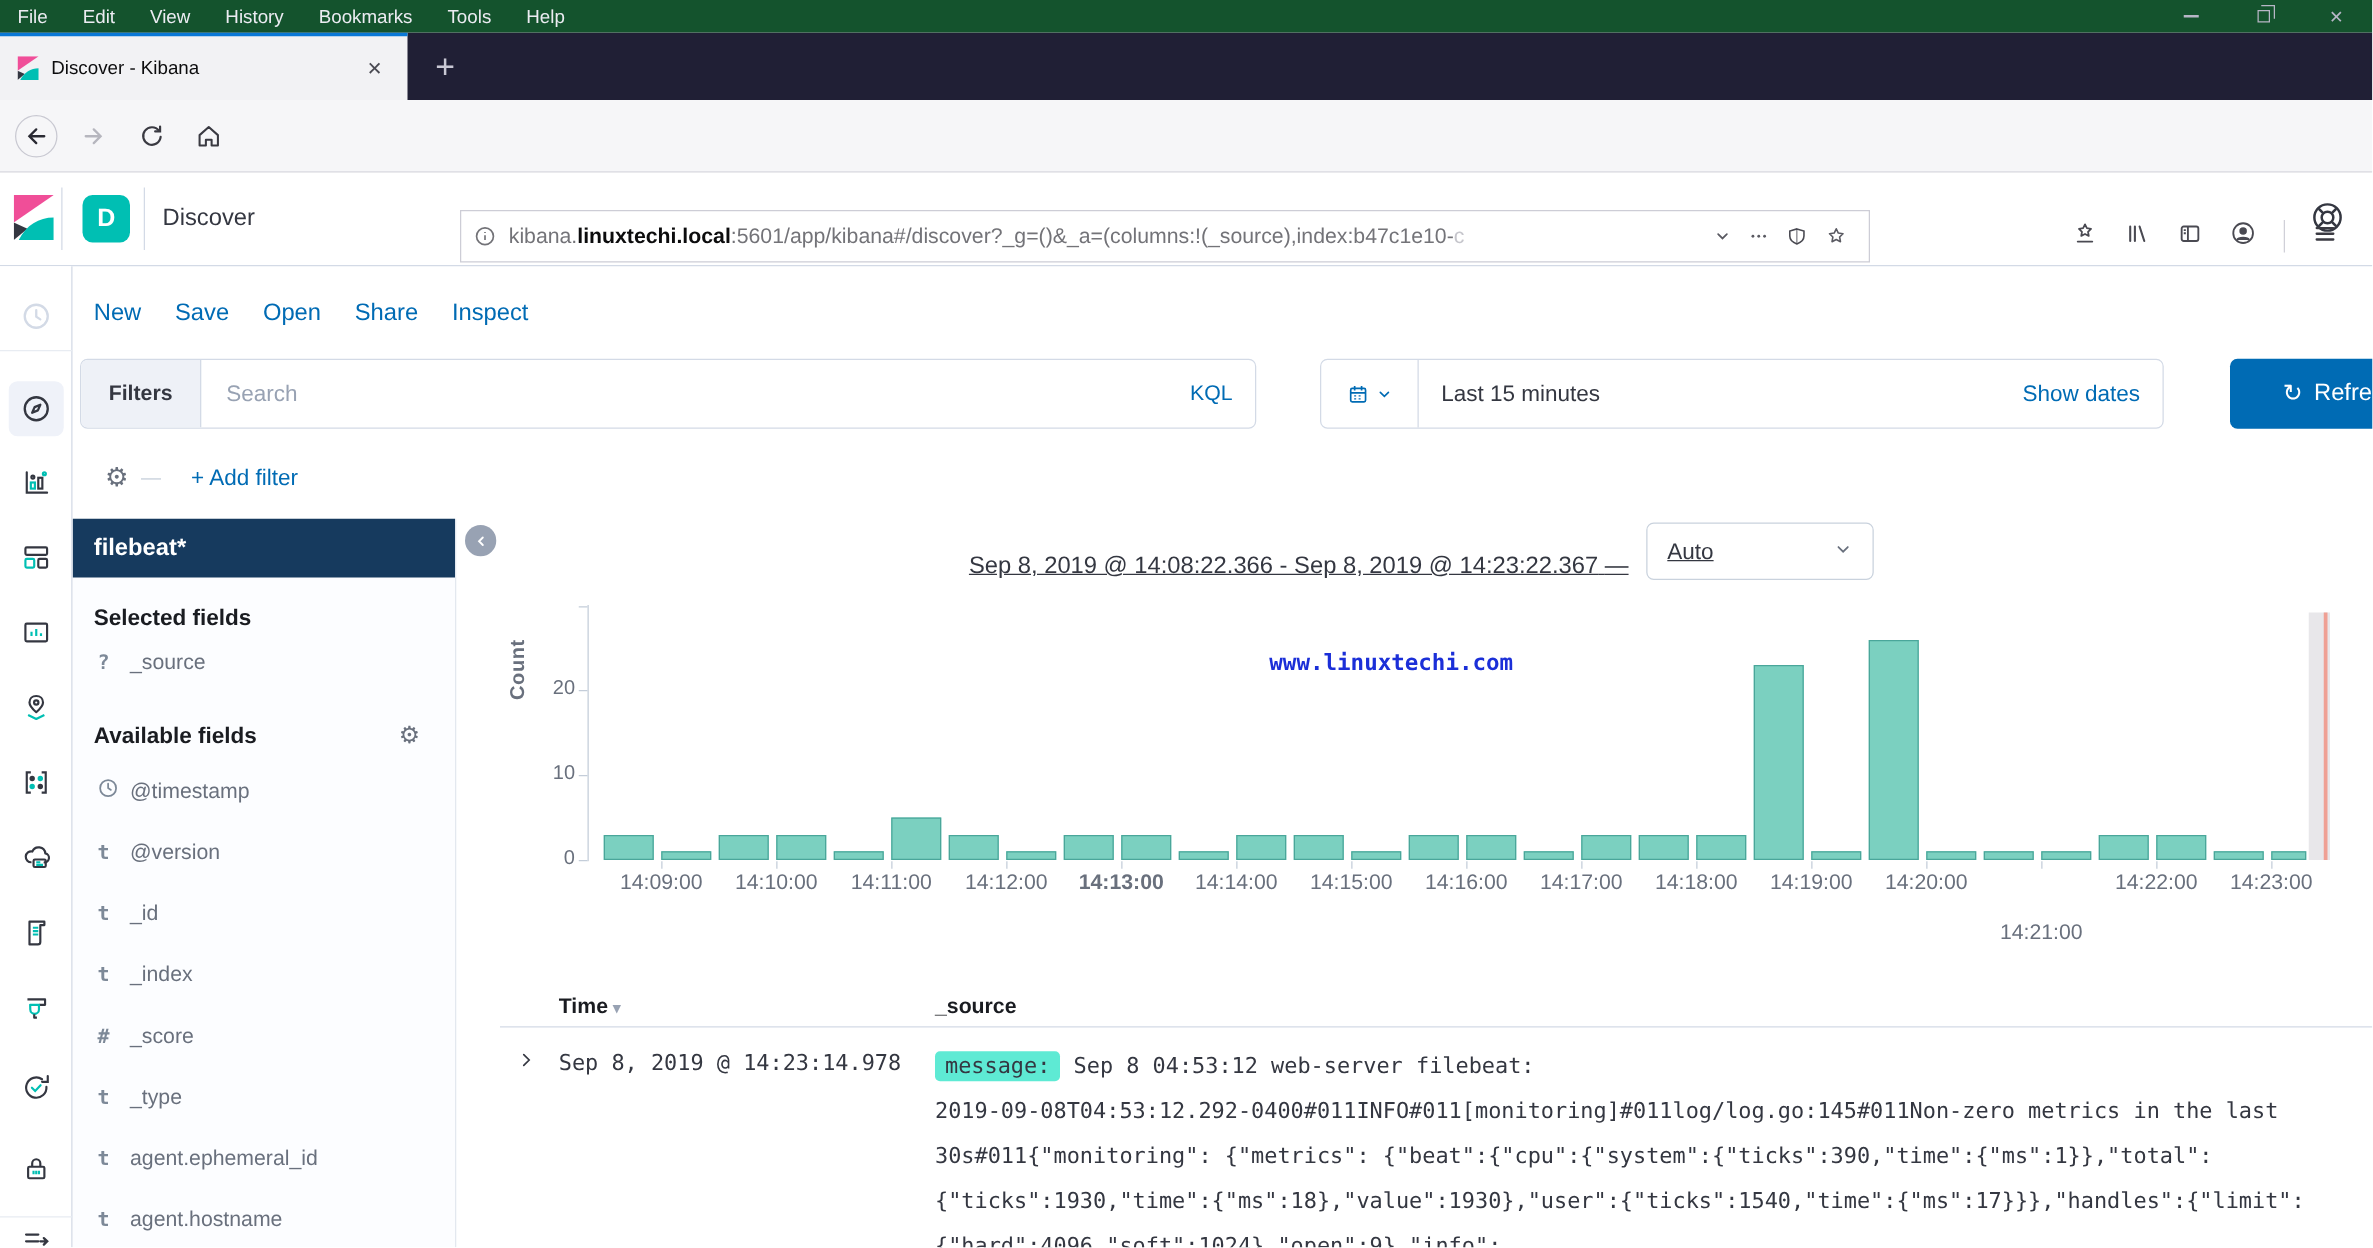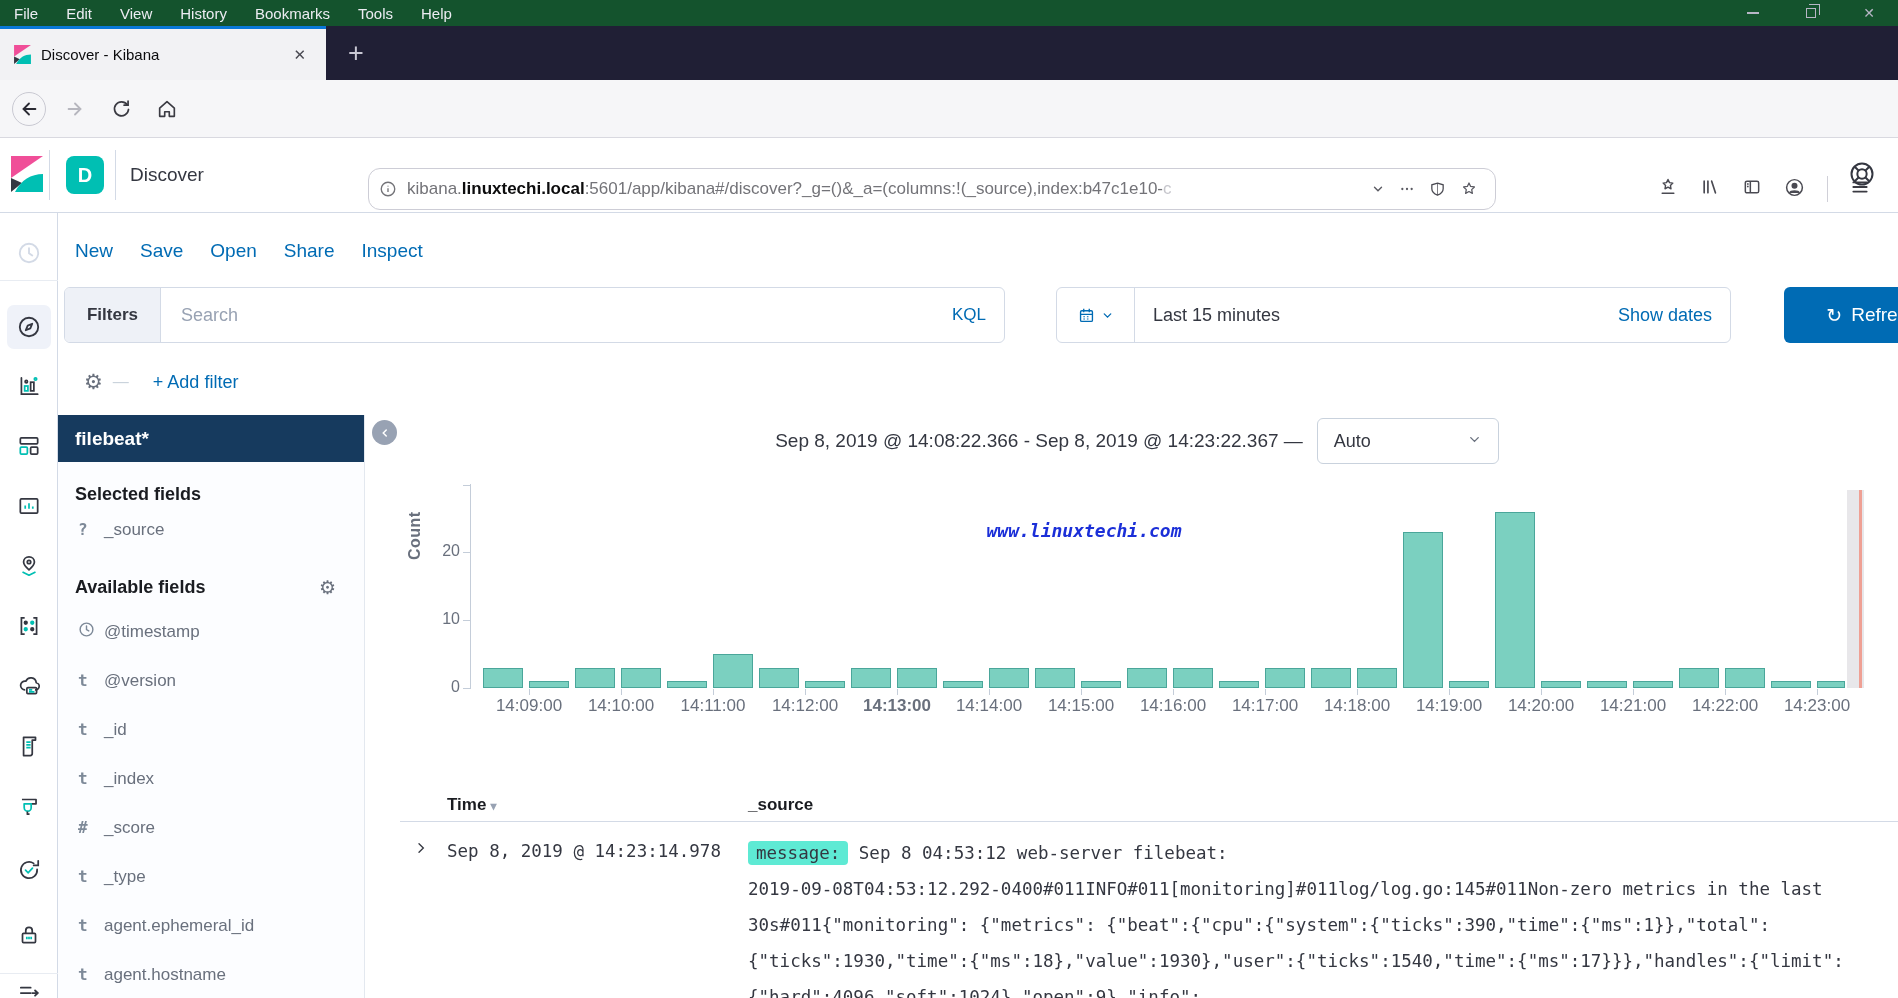--- a/index.html
+++ b/index.html
@@ -15,21 +15,21 @@
   .wc .minbar { width:12px; height:2px; background:#b7b6c6; }
   .wc .restore { width:10px; height:10px; border:1.5px solid #b7b6c6; position:relative; }
   .wc .restore:before { content:""; position:absolute; left:2px; top:-5px; width:10px; height:10px; border:1.5px solid #b7b6c6; border-bottom:none; border-left:none;}
   .fx-tabbar { position:absolute; left:0; top:26px; width:100%; height:54px; background:#201f35; z-index:4;}
   .fx-tab { position:absolute; left:0; top:0; width:326px; height:54px; background:#f2f2f4; border-top:3px solid #0a78d6; display:flex; align-items:center; padding:0 14px; }
   .fx-tab .title { flex:1; font-size:15px; color:#0c0c0d; margin-left:10px; white-space:nowrap; overflow:hidden;}
   .fx-tab .close { color:#4a4a52; font-size:15px; padding:2px 6px;}
   .newtab { position:absolute; left:338px; top:8px; width:36px; height:38px; color:#c9c8d4; font-size:27px; font-weight:300; display:flex; align-items:center; justify-content:center;}
   .fx-navbar { position:absolute; left:0; top:80px; width:100%; height:58px; background:#f6f6f8; border-bottom:1px solid #d9d9e0; z-index:4;}
   .navbtn { position:absolute; top:12px; width:34px; height:34px; display:flex; align-items:center; justify-content:center; border-radius:50%;}
-  .urlbar { position:absolute; left:368px; top:88px; width:1128px; height:42px; background:#fff; border:1px solid #cdcdd6; border-radius:12px; display:flex; align-items:center; padding:0 10px; }
+  .urlbar { position:absolute; left:368px; top:88px; width:1128px; height:42px; background:#fff; border:1px solid #cdcdd6; border-radius:0; display:flex; align-items:center; padding:0 10px; }
   .urlbar .urltext { flex:1; font-size:17px; margin-left:10px; white-space:nowrap; overflow:hidden; color:#737378;}
   .urltext b { color:#0c0c0d; font-weight:bold;}
   .urltext .fade { color:#c6c6cc; }
   .uicon { margin:0 7px; display:flex; align-items:center; }
   .fxicons { position:absolute; top:96px; display:flex; align-items:center; gap:22px; }
   .vsep { width:1px; height:26px; background:#d0d0d8; }
 
   
   .khead { position:absolute; left:0; top:138px; width:100%; height:75px; background:#fff; border-bottom:1px solid #d3dae6; z-index:3;}
   .khead .hsep { position:absolute; top:12px; width:1px; height:50px; background:#d3dae6; }
@@ -66,35 +66,35 @@
   .fsidebar { position:absolute; left:58px; top:415px; width:307px; height:583px; background:#fcfdff; border-right:1px solid #e3e8ef; z-index:2;}
   .idxhead { height:47px; background:#163a5e; color:#fff; font-weight:bold; font-size:19px; display:flex; align-items:center; padding-left:17px;}
   .fheading { font-weight:bold; font-size:18px; color:#1a1c21; padding:22px 0 0 17px; display:flex; align-items:center;}
   .fheading .hgear { margin-left:auto; margin-right:28px; font-size:19px; color:#69707d; font-weight:normal;}
   .frow { height:49px; display:flex; align-items:center; padding-left:20px; }
   .ficon { width:26px; color:#7d8998; font-weight:bold; font-size:16px; font-family:"DejaVu Sans Mono", monospace;}
   .fname { color:#69707d; font-size:17px; }
   .collapsebtn { position:absolute; left:372px; top:420px; width:25px; height:25px; border-radius:50%; background:#98a2b3; color:#fff; display:flex; align-items:center; justify-content:center; z-index:2; font-size:14px;}
 
   
-  .charthead { position:absolute; left:400px; top:418px; width:1474px; display:flex; align-items:center; justify-content:center; gap:14px; font-size:19px; color:#343741;}
+  .charthead { position:absolute; left:400px; top:418px; width:1474px; display:flex; align-items:flex-end; justify-content:center; gap:14px; font-size:19px; color:#343741;text-decoration:underline;}
   .autosel { width:182px; height:46px; border:1px solid #c9d2dd; border-radius:6px; display:flex; align-items:center; padding:0 16px; font-size:18px; color:#343741; background:#fff;}
   .autosel .chv { margin-left:auto; }
   .chart-layer { position:absolute; inset:0; z-index:1; }
   .ylab { position:absolute; left:406px; top:560px; transform:rotate(-90deg); transform-origin:left top; font-weight:bold; color:#69707d; font-size:16px; letter-spacing:.5px;}
   .ytick { position:absolute; width:40px; text-align:right; font-size:16px; color:#69707d; }
   .ymark { position:absolute; width:7px; height:1px; background:#c4cdd9; }
   .yaxis { position:absolute; left:470px; top:484px; width:1px; height:205px; background:#c4cdd9; }
   .bar { position:absolute; background:#7bd0c0; border:1px solid #4aa69a; }
   .xmark { position:absolute; width:1px; height:6px; top:689px; background:#c4cdd9; }
   .xlabel { position:absolute; top:696px; width:92px; text-align:center; font-size:17px; color:#69707d; }
   .xtitle { position:absolute; left:470px; top:722px; width:1380px; text-align:center; font-weight:bold; font-size:17px; color:#545b64;}
   .nowband { position:absolute; left:1847px; top:490px; width:17px; height:198px; background:#e8e7ea; }
   .nowline { position:absolute; left:1859px; top:490px; width:3px; height:198px; background:#efa094; }
-  .watermark { position:absolute; left:974px; top:520px; width:220px; text-align:center; font-family:"DejaVu Sans Mono", monospace; font-weight:bold; font-size:18px; color:#1b2fd8;font-style:italic;}
+  .watermark { position:absolute; left:1003px; top:520px; width:220px; text-align:center; font-family:"DejaVu Sans Mono", monospace; font-weight:bold; font-size:18px; color:#1b2fd8;}
 
   
   .dtable { position:absolute; left:400px; top:785px; width:1498px; height:213px; }
   .thead { position:absolute; top:0; left:0; width:100%; height:37px; border-bottom:1px solid #d3dae6; }
   .th-time { position:absolute; left:47px; top:10px; font-weight:bold; font-size:17px; color:#1a1c21;}
   .th-caret { color:#98a2b3; font-size:12px; margin-left:4px;}
   .th-source { position:absolute; left:348px; top:10px; font-weight:bold; font-size:17px; color:#1a1c21;}
   .rowchv { position:absolute; left:13px; top:55px; }
   .cell-time { position:absolute; left:47px; top:56px; font-size:17.5px; color:#343741;}
   .cell-src { position:absolute; left:348px; top:50px; width:1150px; font-size:17.5px; color:#343741; line-height:36px;}
@@ -516,21 +516,21 @@
       <div class="xlabel" style="left: 1127px;">14:16:00</div>
       <div class="xmark" style="left: 1265px;"></div>
       <div class="xlabel" style="left: 1219px;">14:17:00</div>
       <div class="xmark" style="left: 1357px;"></div>
       <div class="xlabel" style="left: 1311px;">14:18:00</div>
       <div class="xmark" style="left: 1449px;"></div>
       <div class="xlabel" style="left: 1403px;">14:19:00</div>
       <div class="xmark" style="left: 1541px;"></div>
       <div class="xlabel" style="left: 1495px;">14:20:00</div>
       <div class="xmark" style="left: 1633px;"></div>
-      <div class="xlabel" style="left: 1587px;">14:21:00</div>
+      <div class="xlabel" style="left: 1587px; margin-top: 40px;">14:21:00</div>
       <div class="xmark" style="left: 1725px;"></div>
       <div class="xlabel" style="left: 1679px;">14:22:00</div>
       <div class="xmark" style="left: 1817px;"></div>
       <div class="xlabel" style="left: 1771px;">14:23:00</div>
     </div>
 
   <div class="dtable">
     <div class="thead">
       <span class="th-time"><span>Time</span><span class="th-caret">▾</span></span>
       <span class="th-source">_source</span>

